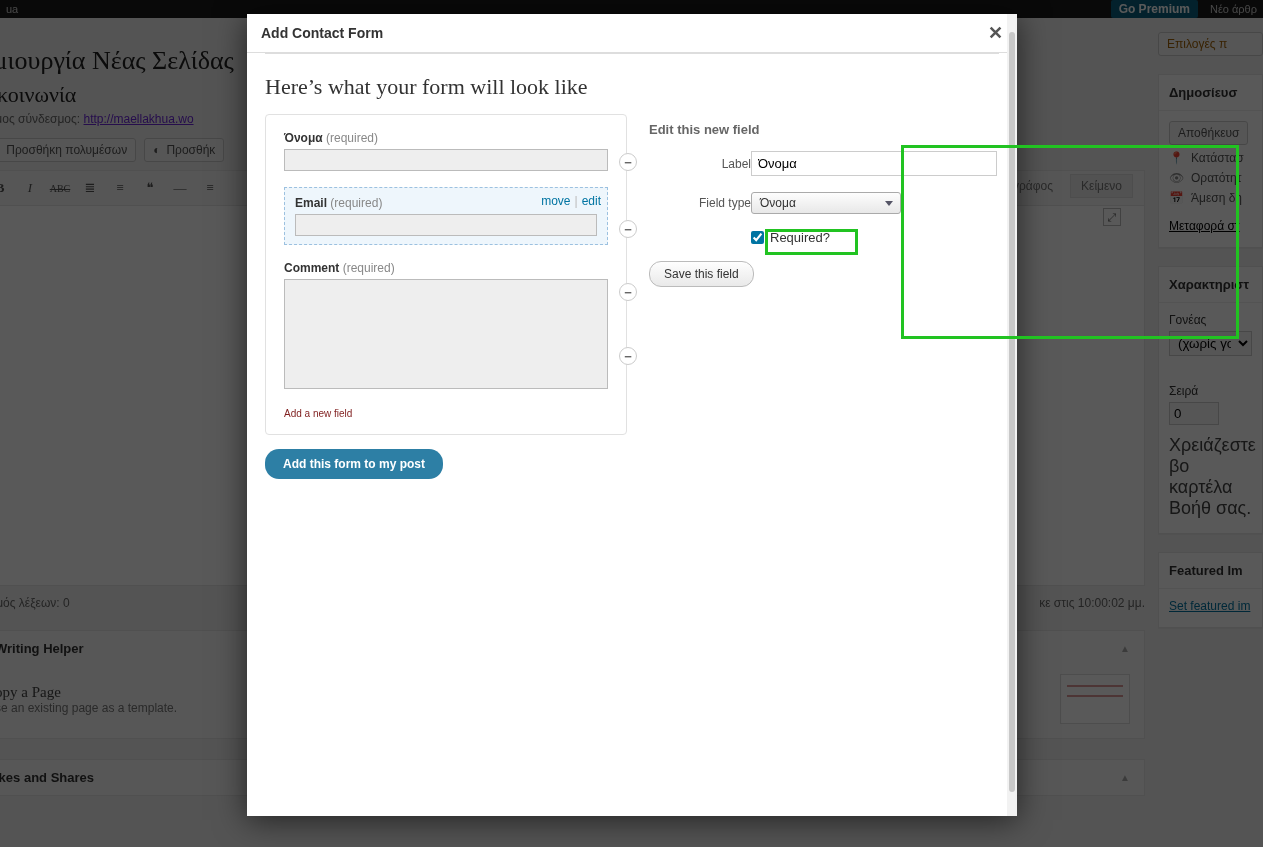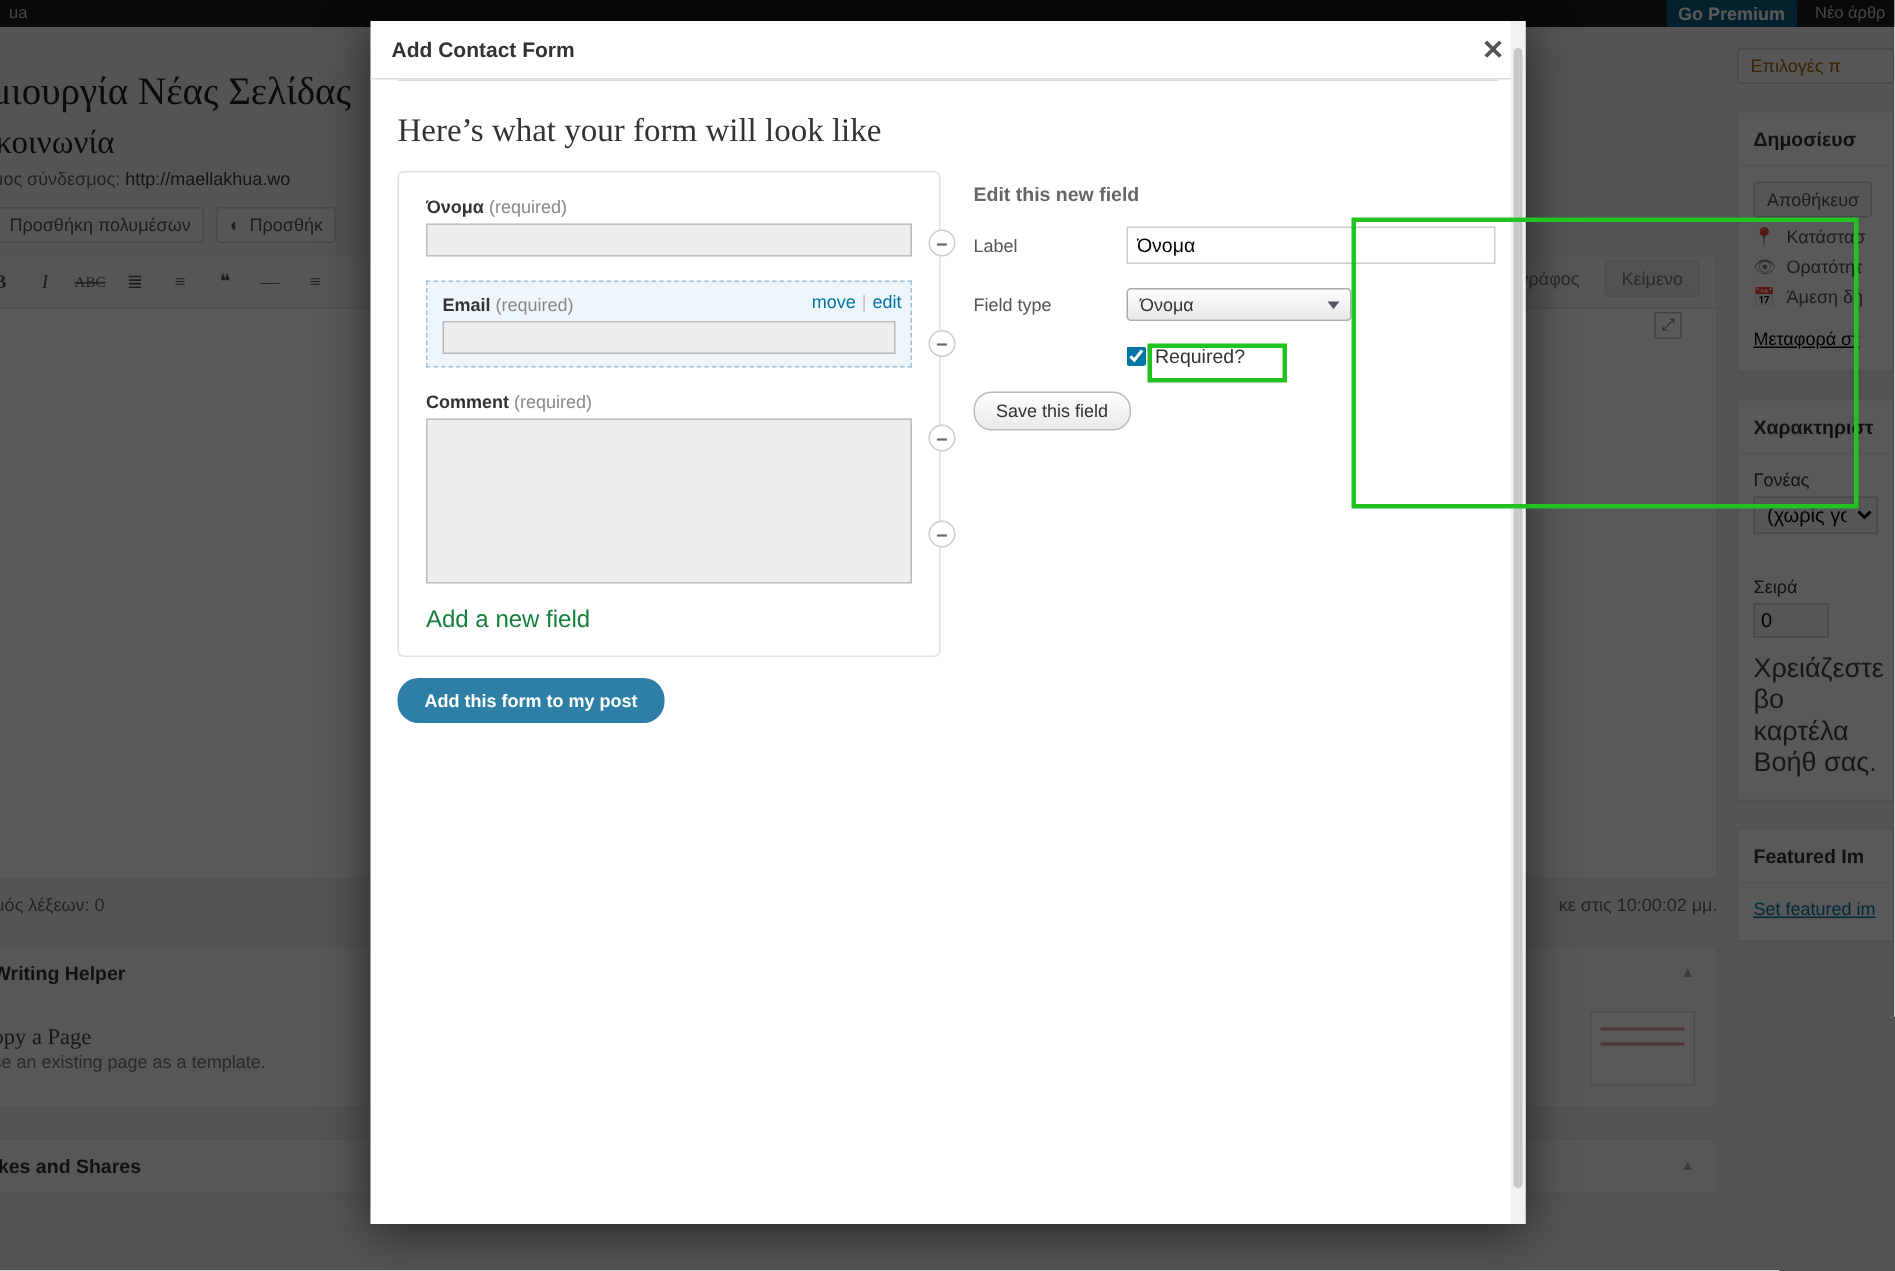--- a/index.html
+++ b/index.html
@@ -8,21 +8,21 @@
 
   
   .bg { position:absolute; inset:0; }
   .bg .topbar { position:absolute; top:0; left:0; right:0; height:18px; background:#1a1a1a; color:#ccc; padding:2px 6px; display:flex; justify-content:space-between; align-items:center; font-size:11px;}
   .bg .topbar .right { display:flex; gap:12px; align-items:center;}
   .bg .go-premium { background:#0b607f; color:#fff; padding:2px 8px; border-radius:2px; font-weight:bold; font-size:12px;}
   .bg .maincol  { position:absolute; top:18px; left:0; width:1145px; padding:20px 0 0 0;}
   .bg h1.pagetitle   { font-family: Georgia, 'Times New Roman', serif; font-weight:normal; font-size:26px; color:#222; margin:8px 0 4px -20px;}
   .bg h2.slug   { font-family: Georgia, 'Times New Roman', serif; font-weight:normal; font-size:22px; color:#222; margin:6px 0 4px -20px;}
   .bg .permalink { font-size:12px; color:#666; margin:4px 0 12px -20px;}
-  .bg .permalink a{ color:#404040;}
+  .bg .permalink a{ color:#6d28d9;text-decoration:underline;}
   .bg .mediabtns { display:flex; gap:8px; margin:6px 0 8px -20px;}
   .bg .btn-wp { background:#f7f7f7; border:1px solid #ccc; border-radius:3px; padding:4px 8px; font-size:12px; display:inline-flex; gap:6px; align-items:center; color:#555;}
   .bg .toolbar { display:flex; gap:8px; align-items:center; margin-left:-20px; padding:6px 8px; background:#f5f5f5; border:1px solid #e5e5e5;}
   .bg .tb { width:22px; height:22px; display:flex; align-items:center; justify-content:center; color:#555; font-family:Georgia,serif;}
   .bg .editor { height:380px; border:1px solid #e5e5e5; border-top:none; background:#fff; margin-left:-20px;}
   .bg .wordcount { font-size:12px; color:#666; margin:10px 0 0 -20px;}
   .bg .savedat   { font-size:12px; color:#666; text-align:right; margin-top:-14px;}
   
   .bg .panel { background:#f9f9f9; border:1px solid #e5e5e5; margin:20px 0 0 -20px; }
   .bg .panel .panel-h { padding:10px 14px; font-weight:bold; color:#333; display:flex; justify-content:space-between; align-items:center;}
@@ -74,26 +74,26 @@
   .fld .control{ width:100%; height:22px; background:#eee; border:1px solid #bbb; margin-top:4px;}
   .fld .control.big{ height:110px;}
   
   .fld.selected{ border:1px dashed #9cc1e0; background:#eef6fc; padding:8px 10px; position:relative;}
   .fld.selected .actions{ position:absolute; right:6px; top:6px; font-size:12px;}
   .fld.selected .actions a{ color:#0074a2;}
   .fld.selected .actions span.sep{ color:#bbb; margin:0 4px;}
   .hi-box{ position:absolute; border:3px solid #21c321; pointer-events:none;}
   .hi-actions{ left:518px; top:215px; width:93px; height:26px;}
   .hi-edit{    left:654px; top:131px; width:338px; height:194px;}
-  .addnew{ font-size:16px; color:#15803d;}
+  .addnew{ font-size:10px; color:#7f1d1d;}
   
   .editpanel{ flex:1; padding:6px 2px;}
   .editpanel h4{ font-size:13px; color:#666; font-weight:bold; margin:2px 0 14px;}
   .frow{ display:flex; align-items:center; margin:0 0 16px;}
-  .frow label{ width:102px; font-size:12px; color:#555;}
+  .frow label{ width:102px; font-size:12px; color:#555;text-align:right;}
   .frow input[type=text]{ flex:1; padding:4px 6px; border:1px solid #ccc; font-size:13px;}
   .frow .select{ width:150px; border:1px solid #aaa; background:linear-gradient(#fdfdfd,#e8e8e8); border-radius:3px; padding:3px 22px 3px 8px; font-size:12px; position:relative;}
   .frow .select::after{content:""; position:absolute; right:7px; top:8px; width:0;height:0;border-left:4px solid transparent;border-right:4px solid transparent;border-top:5px solid #556;}
   .frow.checkbox input{ margin-right:6px; accent-color:#0074a2;}
   .savebtn{ background:linear-gradient(#fefefe,#e9e9e9); border:1px solid #bbb; border-radius:12px; padding:5px 14px; font-size:12px; color:#333; cursor:pointer;}
   .submitbtn{ display:inline-block; margin-top:14px; background:#2d7fa5; color:#fff; border:none; border-radius:14px; padding:8px 18px; font-size:12px; font-weight:bold; cursor:pointer;}
   
   .modetabs{ position:absolute; right:130px; top:174px; display:flex; gap:6px;}
   .modetabs span{ padding:4px 10px; font-size:12px; color:#777; background:#f7f7f7; border:1px solid transparent;}
   .modetabs span.on{ background:#ebebeb; border:1px solid #ddd;}

